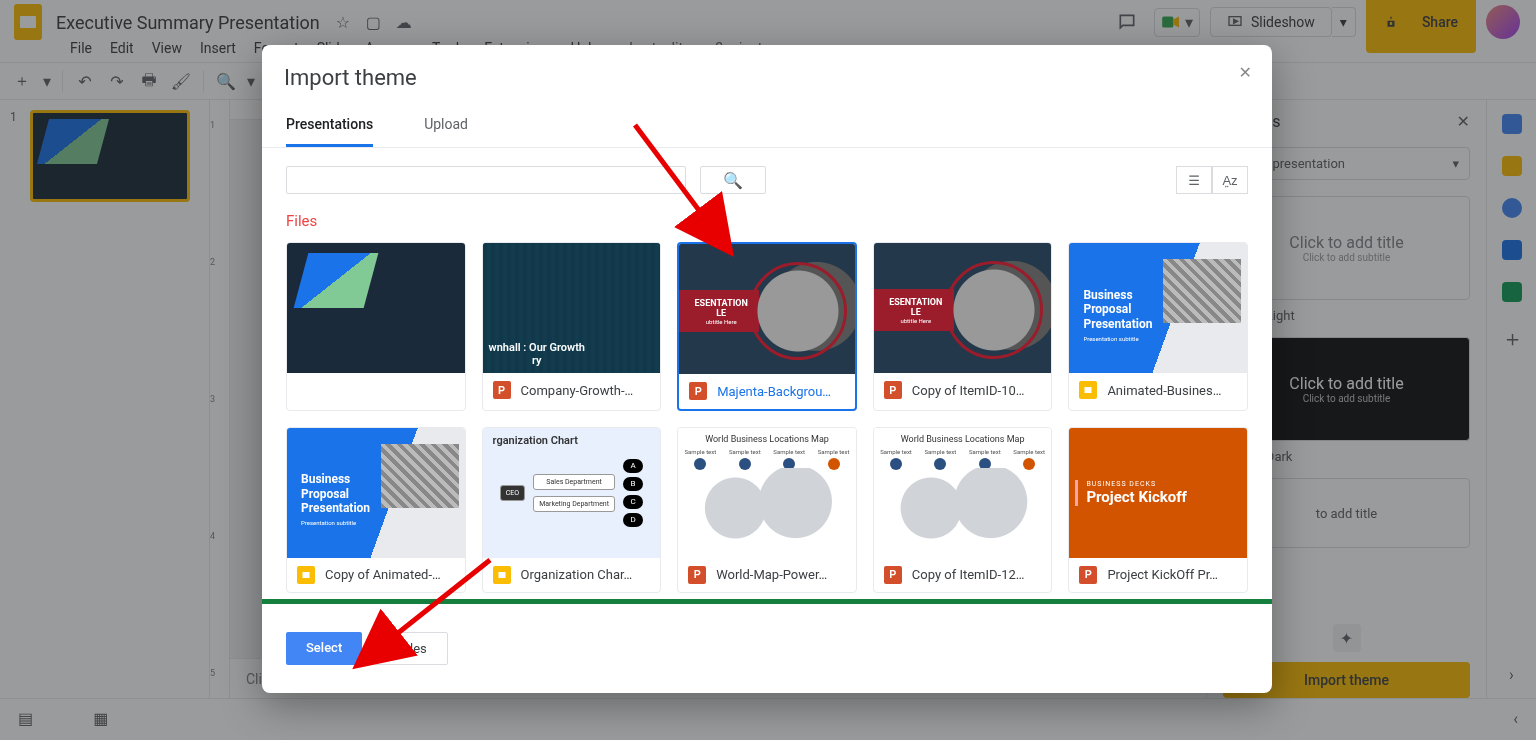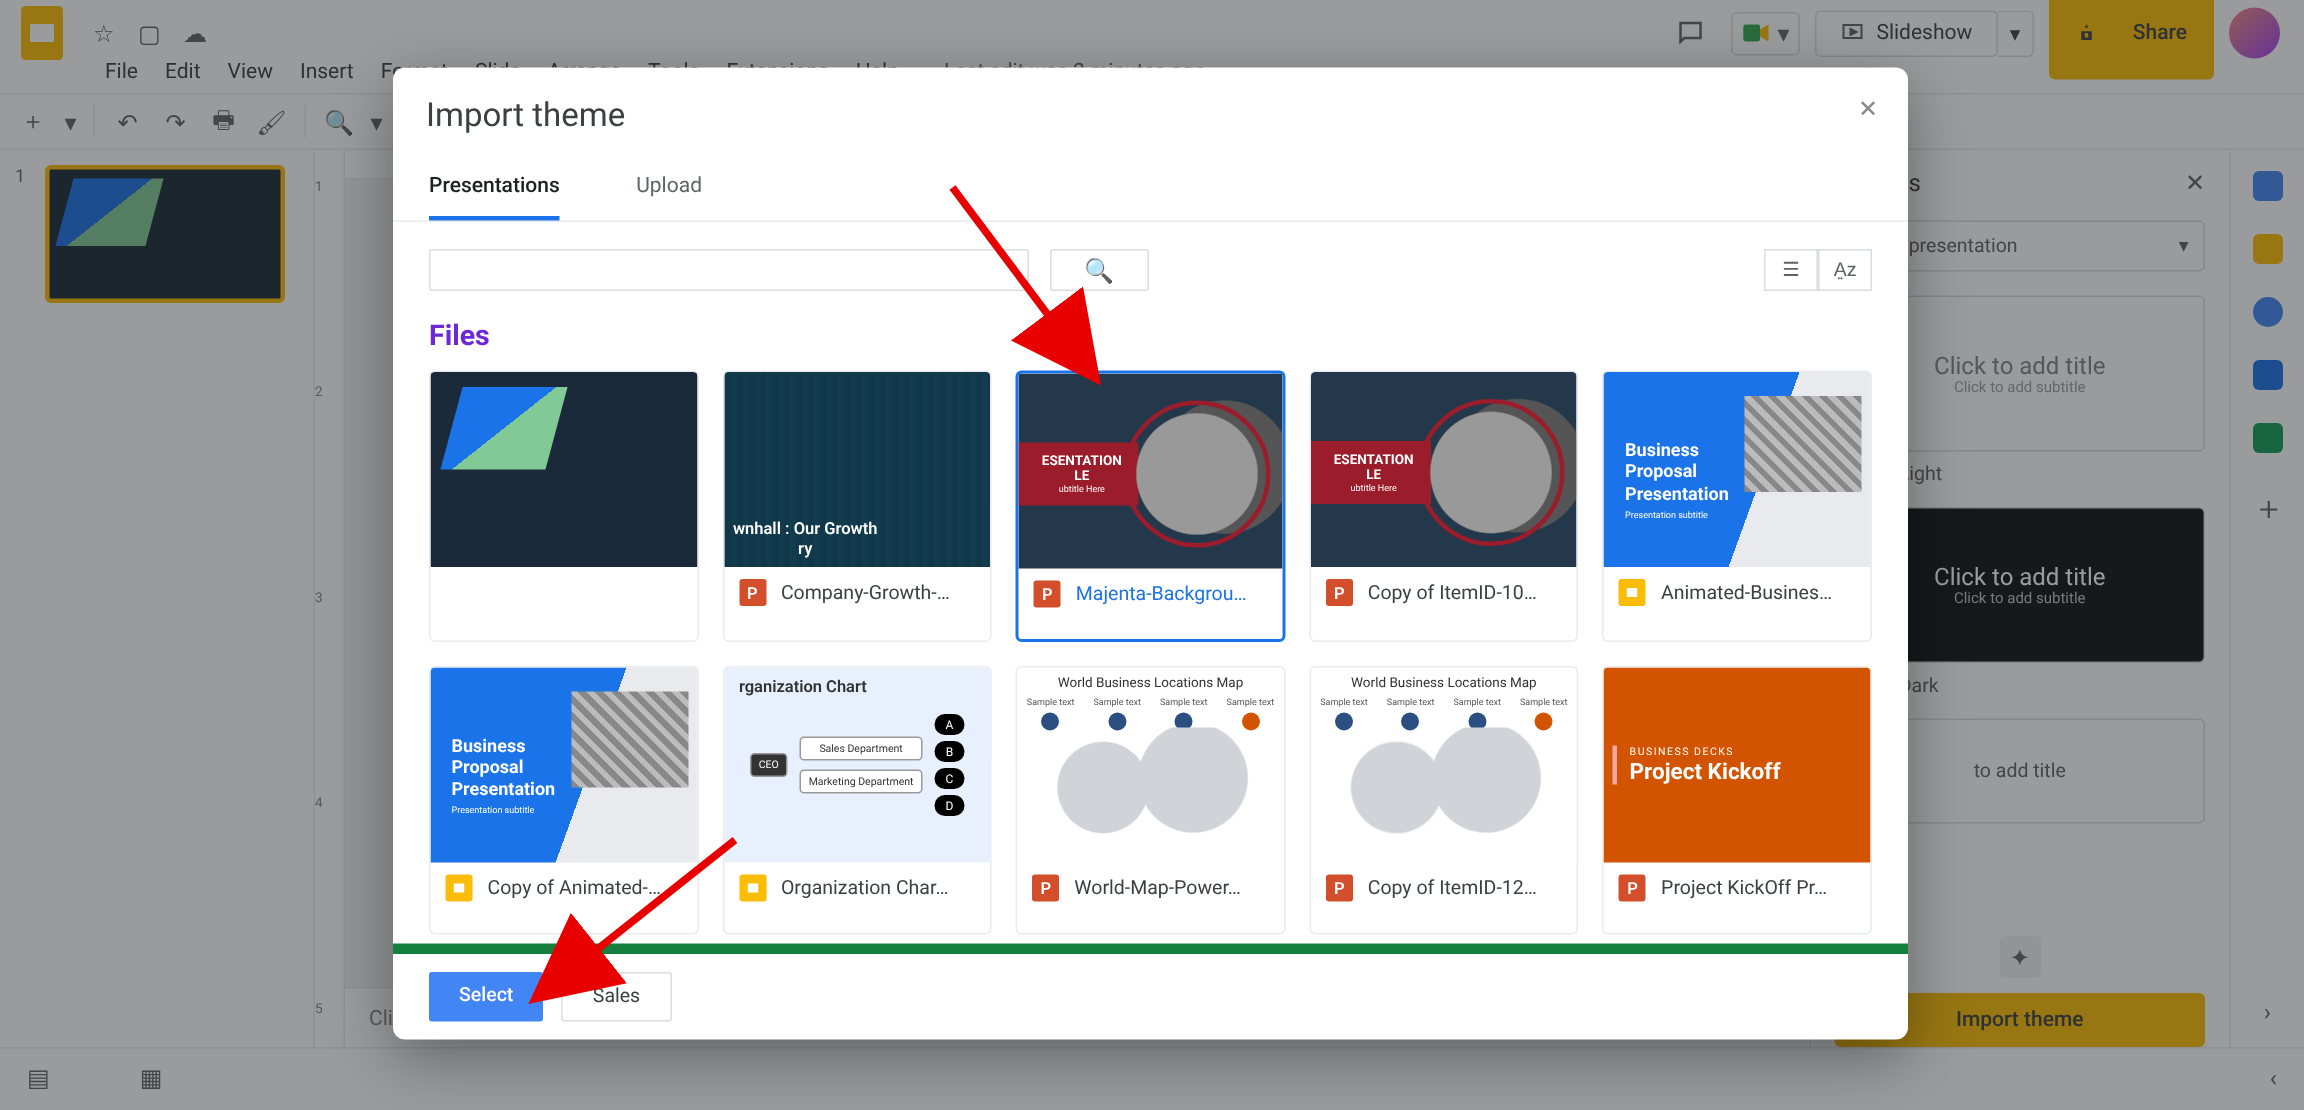--- a/index.html
+++ b/index.html
@@ -68,31 +68,31 @@
   .modal h2{font-size:22px;color:#3c4043;font-weight:400;padding:0 22px 8px;}
   .modal-close{position:absolute;top:18px;right:20px;color:#888;font-size:16px;}
   .tabs{display:flex;gap:51px;padding:8px 24px 0;border-bottom:1px solid #e8eaed;font-size:14px;}
   .tab{padding:10px 0 12px;color:#5f6368;}
   .tab.active{color:#202124;font-weight:500;border-bottom:3px solid #1a73e8;}
   .searchrow{display:flex;align-items:center;gap:14px;padding:18px 24px;}
   .searchbox{width:400px;height:28px;border:1px solid #dadce0;border-radius:2px;}
   .searchbtn{width:66px;height:28px;border:1px solid #dadce0;border-radius:2px;display:flex;align-items:center;justify-content:center;color:#5f6368;}
   .viewtoggle{margin-left:auto;display:flex;}
   .viewtoggle div{width:36px;height:28px;border:1px solid #dadce0;display:flex;align-items:center;justify-content:center;color:#5f6368;font-size:13px;}
-  .files-label{padding:0 24px 6px;font-size:19px;color:#6d28d9;font-weight:bold;}
+  .files-label{padding:0 24px 6px;font-size:15px;color:#ef4444;}
   .grid{padding:6px 24px;display:grid;grid-template-columns:repeat(5,1fr);gap:16px;overflow:auto;flex:1;}
   .card{border:1px solid #e8eaed;border-radius:4px;overflow:hidden;display:flex;flex-direction:column;}
   .card.selected{border:2px solid #1a73e8;}
   .preview{height:130px;display:flex;align-items:center;justify-content:center;color:#fff;font-size:11px;text-align:center;padding:6px;position:relative;overflow:hidden;}
   .card-footer{display:flex;align-items:center;gap:10px;padding:8px 10px;}
   .fico{width:18px;height:18px;border-radius:2px;display:flex;align-items:center;justify-content:center;color:#fff;font-size:11px;font-weight:600;}
   .fico.slides{background:#fbbc04;} .fico.ppt{background:#d34e2a;}
   .fname{font-size:13px;color:#3c4043;white-space:nowrap;overflow:hidden;text-overflow:ellipsis;max-width:130px;}
   .card.selected .fname{color:#1a73e8;}
-  .modal-buttons{border-top:7px solid #15803d;padding:12px 24px;display:flex;gap:12px;}
+  .modal-buttons{border-top:5px solid #15803d;padding:28px 24px;display:flex;gap:12px;}
   .btn-select{background:#4285f4;color:#fff;border-radius:2px;padding:8px 20px;font-size:13px;font-weight:500;}
   .btn-cancel{border:1px solid #dadce0;border-radius:2px;padding:8px 20px;font-size:13px;color:#3c4043;}
 
   
   .arrow{position:absolute;pointer-events:none;}
   .arrow svg{overflow:visible;}
 
   
   .pv-exec{background:#1b2a3a;}
   .pv-exec::before{content:"";position:absolute;top:10px;left:14px;width:70px;height:55px;background:linear-gradient(135deg,#1a73e8 50%,#81c995 50%);transform:skewX(-15deg);}
@@ -122,20 +122,21 @@
 </head>
 <body>
 
 <div class="titlebar">
   <div class="app-logo">
     <svg width="28" height="36" viewBox="0 0 28 36">
         <rect width="28" height="36" rx="3" fill="#fbbc04"></rect>
         <rect x="6" y="12" width="16" height="12" rx="1" fill="#fff"></rect>
       </svg>
   </div>
+  <div class="doc-title">Executive Summary Presentation</div>
   <span class="ico">☆</span>
   <span class="ico">▢</span>
   <span class="ico">☁</span>
   <div class="right-tools">
     <div class="btn-comment">
         <svg width="20" height="20" viewBox="0 0 24 24" fill="none" stroke="#5f6368" stroke-width="2">
           <path d="M4 4h16v12H7l-3 3z"></path>
         </svg>
       </div>
     <div class="meet-pill">

